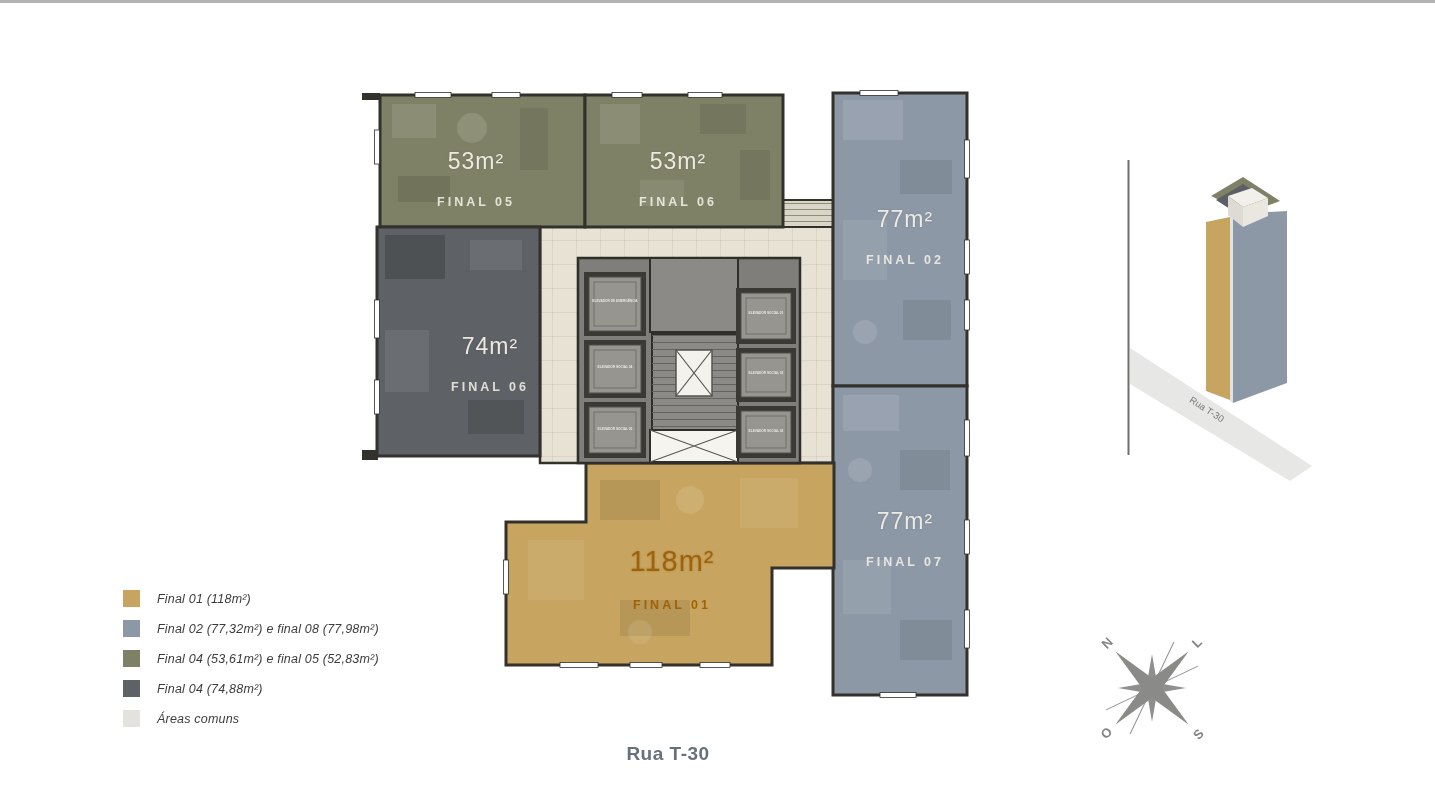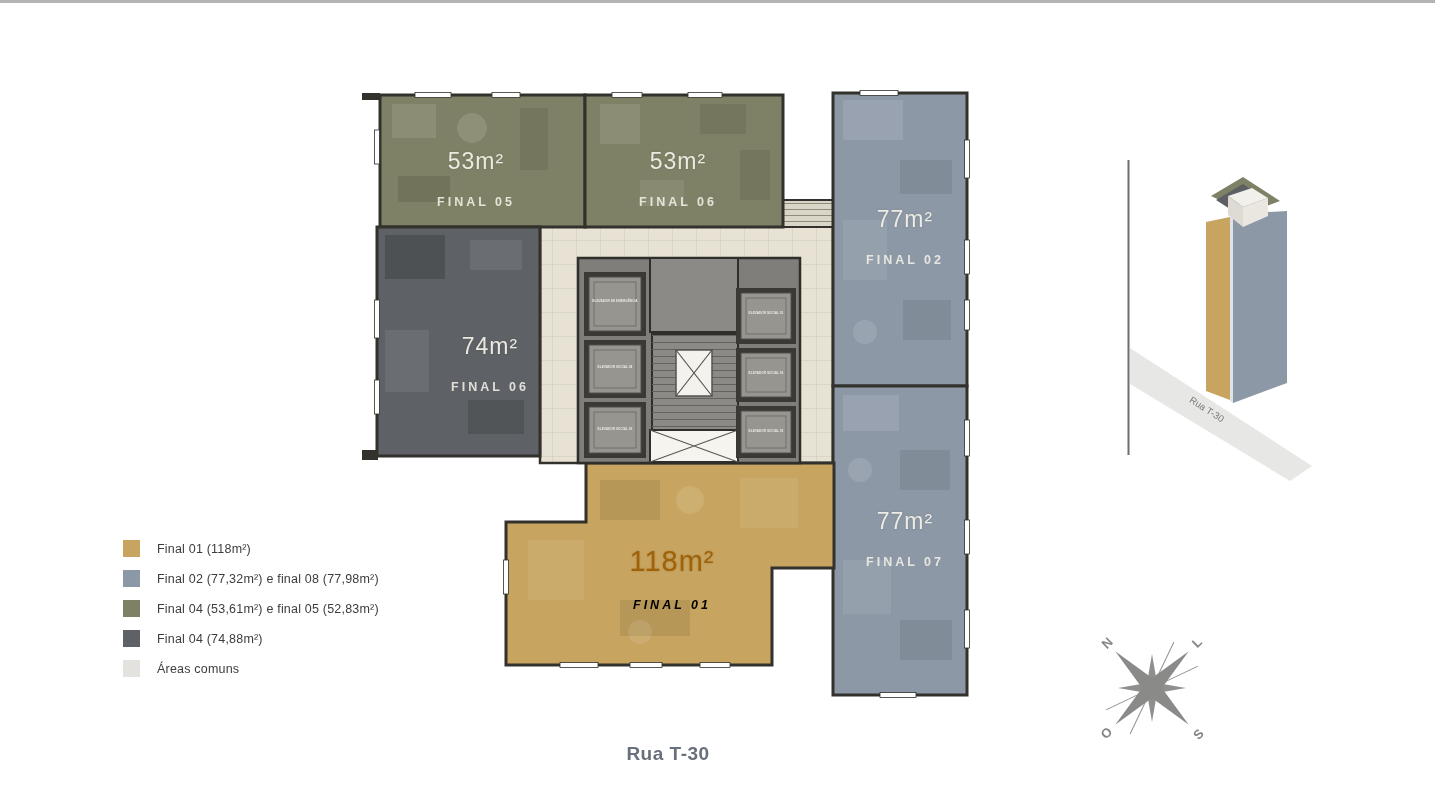--- a/index.html
+++ b/index.html
@@ -12,23 +12,23 @@
   
   .unit-label{
     position:absolute;transform:translateX(-50%);text-align:center;
     color:rgba(245,243,235,.93);pointer-events:none;white-space:nowrap;
   }
   .unit-label .area{display:block;font-size:23px;font-weight:400;letter-spacing:1px;
     text-shadow:0 0 2px rgba(60,60,50,.25);}
   .unit-label .name{display:block;font-size:12.5px;font-weight:bold;letter-spacing:3px;
     margin-top:20px;color:rgba(242,240,231,.88);}
   .unit-label.big .area{font-size:29px;color:#a16207;}
-  .unit-label.big .name{color:#000000;font-style:italic;}
+  .unit-label.big .name{color:#a16207;}
   
-  .legend{position:absolute;left:123px;top:540px;}
+  .legend{position:absolute;left:123px;top:590px;font-style:italic;}
   .legend-row{display:flex;align-items:center;margin-bottom:13px;height:17px;}
   .legend-row svg{flex:0 0 17px;margin-right:17px;}
   .legend-row .txt{font-size:12.5px;color:#3c3c3c;letter-spacing:.2px;}
   
   .street-bottom{
     position:absolute;left:668px;top:743px;transform:translateX(-50%);
     font-size:19px;font-weight:bold;color:#67707c;letter-spacing:.5px;
   }
 </style>
 </head>

